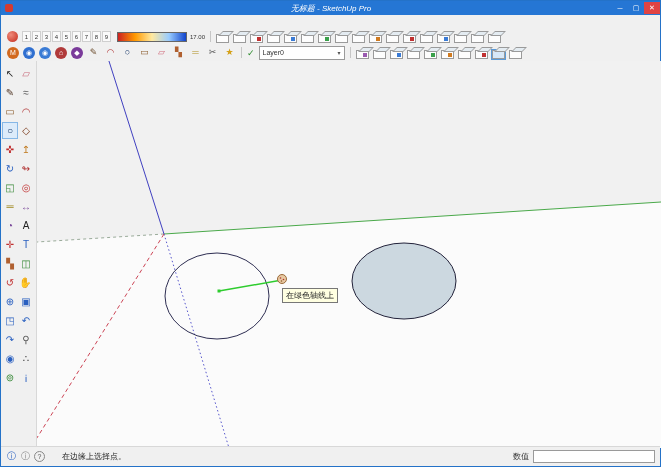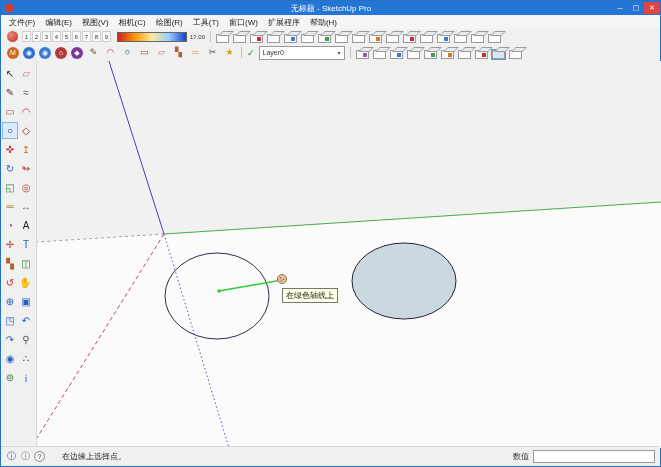--- a/index.html
+++ b/index.html
@@ -4,21 +4,21 @@
 <style>
   html,body{margin:0;padding:0;}
   body{width:661px;height:467px;position:relative;overflow:hidden;
        font-family:"Liberation Sans",sans-serif;background:#fff;}
   .window{position:absolute;inset:0;border:1px solid #2472c8;box-sizing:border-box;background:#f0f0f0;}
 
   
   .titlebar{position:absolute;left:0;top:0;right:0;height:14px;background:#2576d4;color:#fff;
             display:flex;align-items:center;font-size:8px;}
   .appicon{width:8px;height:8px;background:#d23b30;border-radius:2px;margin-left:4px;flex:0 0 auto;}
-  .title{position:absolute;left:1px;right:0;text-align:center;pointer-events:none;}
+  .title{position:absolute;left:1px;right:0;text-align:center;pointer-events:none;font-style:italic;}
   .winbtns{margin-left:auto;display:flex;z-index:2;}
   .wbtn{width:16px;height:12px;display:flex;align-items:center;justify-content:center;font-size:7px;color:#fff;}
   .wbtn.close{background:#e04343;}
 
   
   .menubar{position:absolute;top:14px;left:0;right:0;height:14px;background:#f5f5f5;border-bottom:1px solid #e2e2e2;
            display:flex;align-items:center;font-size:8px;color:#222;padding-left:3px;}
   .menu-item{padding:0 5px;cursor:default;}
 
   
@@ -79,32 +79,20 @@
   <div class="titlebar">
     <div class="appicon"></div>
     <div class="title">无标题 - SketchUp Pro</div>
     <div class="winbtns">
       <div class="wbtn">─</div>
       <div class="wbtn">▢</div>
       <div class="wbtn close">✕</div>
     </div>
   </div>
 
-  <div class="menubar">
-
-  <span class="menu-item">文件(F)</span>
-      <span class="menu-item">编辑(E)</span>
-      <span class="menu-item">视图(V)</span>
-      <span class="menu-item">相机(C)</span>
-      <span class="menu-item">绘图(R)</span>
-      <span class="menu-item">工具(T)</span>
-      <span class="menu-item">窗口(W)</span>
-      <span class="menu-item">扩展程序</span>
-      <span class="menu-item">帮助(H)</span>
-    </div>
 
   <div class="tb1">
     <span class="red-dot"></span>
     <div class="digits">
 
     <span class="digit">1</span>
         <span class="digit">2</span>
         <span class="digit">3</span>
         <span class="digit">4</span>
         <span class="digit">5</span>

